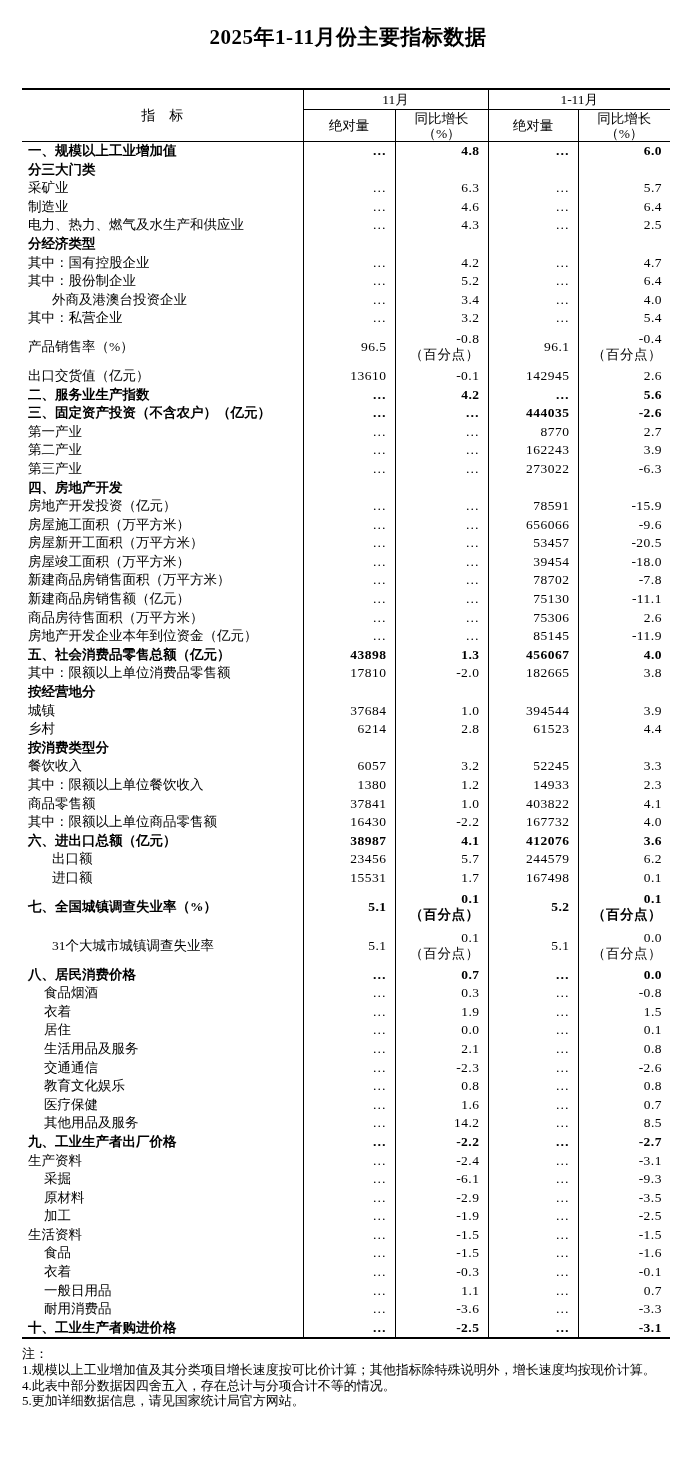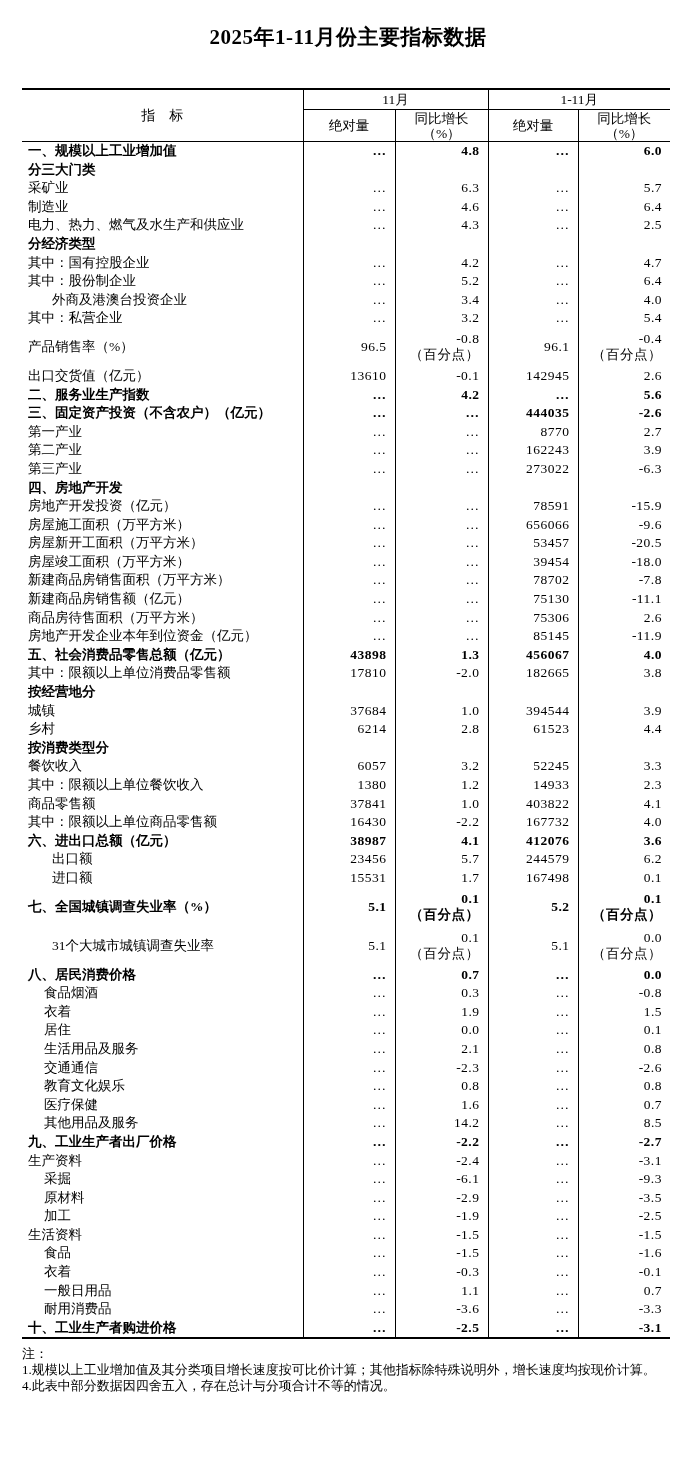--- a/index.html
+++ b/index.html
@@ -497,13 +497,14 @@
         <td class="num bl b">…</td>
         <td class="num bl b">-3.1</td>
       </tr>
     </tbody>
 </table>
 
 <div class="notes">
   <div class="note-line">注：</div>
   <div class="note-line">1.规模以上工业增加值及其分类项目增长速度按可比价计算；其他指标除特殊说明外，增长速度均按现价计算。</div>
   <div class="note-line">4.此表中部分数据因四舍五入，存在总计与分项合计不等的情况。</div>
+  <div class="note-line">5.更加详细数据信息，请见国家统计局官方网站。</div>
 </div>
 
 </body></html>

